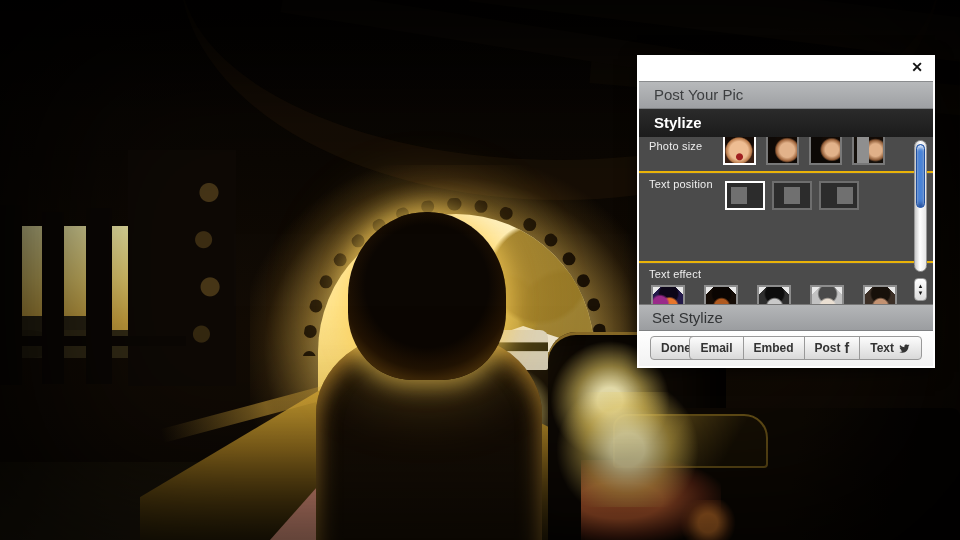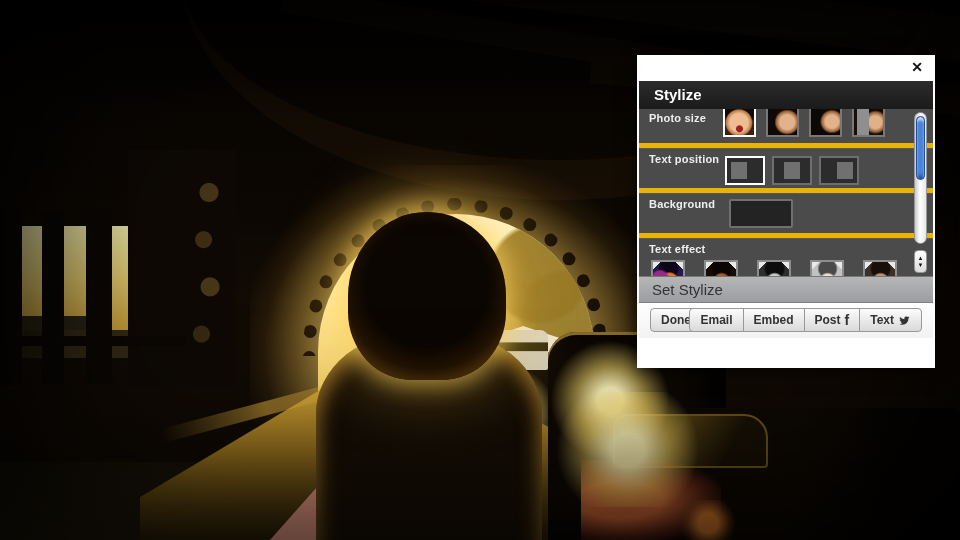--- a/index.html
+++ b/index.html
@@ -113,26 +113,26 @@
   .p-top { position:relative; height:26px; background:#fff; }
   .p-close { position:absolute; right:10px; top:3px; font-size:14px; font-weight:900; color:#111;
              cursor:pointer; line-height:18px; }
   .p-title { height:28px; background:linear-gradient(180deg,#b7b9bb,#9ea0a3);
              border-top:1px solid #8a8c8e; border-bottom:1px solid #7e8082;
              color:#3c3e40; font-size:15px; line-height:26px; padding-left:15px; cursor:pointer; }
   .p-section { height:28px; background:linear-gradient(180deg,#2b2b2b,#1b1b1b);
                color:#fff; font-size:15px; font-weight:bold; line-height:28px; padding-left:15px; cursor:pointer; }
   .p-content { position:relative; height:167px; background:#4b4b4b; overflow:hidden; }
   .row { position:absolute; left:0; width:100%; }
-  .row + .row { border-top:5px solid #eab308; box-shadow:inset 0 1px 0 #585858; }
+  .row + .row { border-top:2px solid #eab308; box-shadow:inset 0 1px 0 #585858; }
   .row-ps { top:0; height:34px; }
   .row-tp { top:34px; height:45px; }
   .row-bg { top:79px; height:45px; }
   .row-fx { top:124px; height:43px; }
-  .rlabel { position:absolute; left:10px; top:5px; font-size:11px; font-weight:bold; color:#eeeeee;
+  .rlabel { position:absolute; left:10px; top:5px; font-size:11px; font-weight:normal; color:#eeeeee;
             letter-spacing:.2px; }
   .row-ps .rlabel { top:3px; }
 
   .ps-wrap { position:absolute; left:84px; top:-4px; display:flex; gap:10px; }
   .ps { width:33px; height:32px; border:2px solid #787878; background-color:#160e09; cursor:pointer; }
   .ps.sel { border-color:#fff; }
   .ps1 { background-image:radial-gradient(circle at 50% 78%, #a02020 0 3px, transparent 4px),
          radial-gradient(circle at 48% 56%, #eebd92 0 42%, #b87a4a 58%, transparent 64%),
          radial-gradient(circle at 50% 14%, #140a05 0 52%, transparent 58%);
          background-color:#3a2014; }
@@ -269,20 +269,21 @@
 
     <div class="ph w-body"></div>
     <div class="ph w-hair"></div>
     <div class="ph vignette"></div>
   </div>
 
   <div class="panel">
     <div class="p-top">
       <span class="p-close">✕</span>
     </div>
+    <div class="p-title">Post Your Pic</div>
     <div class="p-section">Stylize</div>
 
     <div class="p-content">
 
       <div class="row row-ps">
         <span class="rlabel">Photo size</span>
         <div class="ps-wrap">
           <div class="ps ps1 sel"></div>
           <div class="ps ps2"></div>
           <div class="ps ps3"></div>
@@ -298,24 +299,20 @@
             </div>
           <div class="tp tp-c">
               <span class="sq"></span>
             </div>
           <div class="tp tp-r">
               <span class="sq"></span>
             </div>
         </div>
       </div>
 
-      <div class="row row-bg">
-        <span class="rlabel">Background</span>
-        <div class="bg-swatch" style="background-color: rgb(35, 35, 35);"></div>
-      </div>
 
       <div class="row row-fx">
         <span class="rlabel">Text effect</span>
         <div class="fx-wrap">
           <div class="fx fx1"></div>
           <div class="fx fx2"></div>
           <div class="fx fx3"></div>
           <div class="fx fx4"></div>
           <div class="fx fx5"></div>
         </div>

